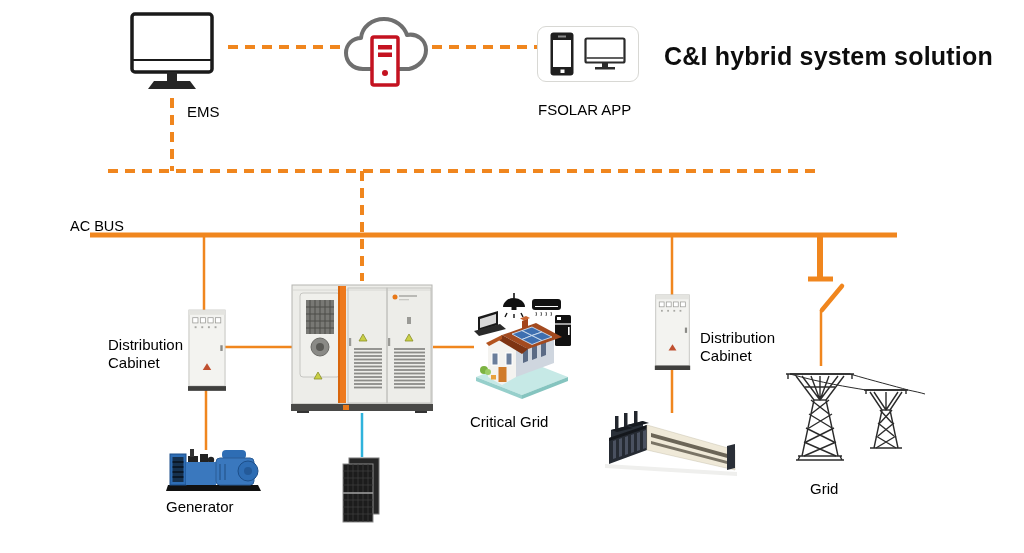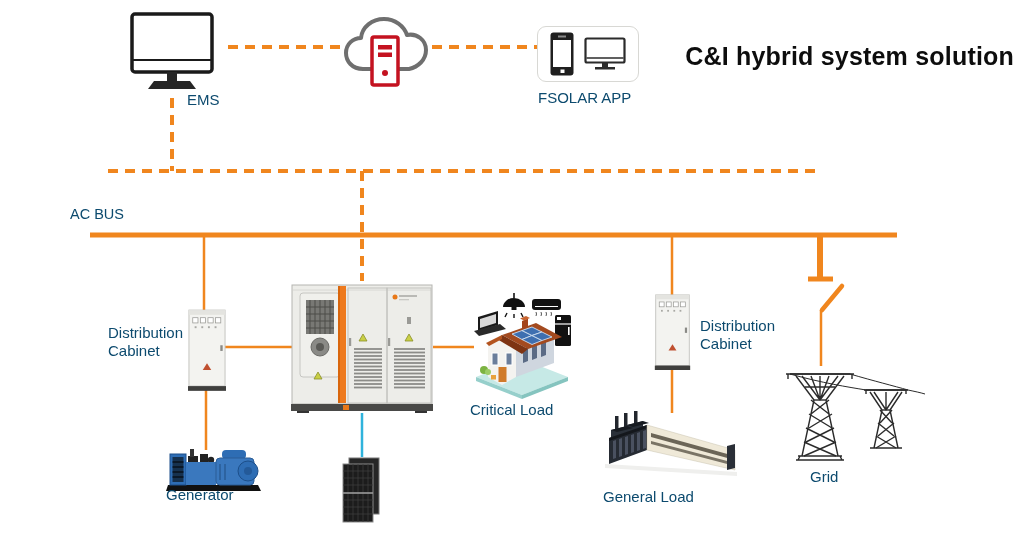--- a/index.html
+++ b/index.html
@@ -1,25 +1,25 @@
 <!DOCTYPE html>
 <html style="--accent-orange: #F0861E; --pv-line-blue: #2FB3DC; --server-red: #C41220; --cloud-gray: #6F6F6F; --label-dark: #1F1F1F;"><head>
 <meta charset="utf-8">
 <style>
   html,body{margin:0;padding:0;background:#fff;}
   #canvas{
     position:relative;width:1024px;height:553px;background:#ffffff;overflow:hidden;
     font-family:"Liberation Sans","DejaVu Sans",sans-serif;color:var(--label-dark,#1f1f1f);
   }
   .abs{position:absolute;}
-  .label{position:absolute;font-size:15px;line-height:1.22;color:#0c4a6e;}
+  .label{position:absolute;font-size:15px;line-height:1.22;color:#000000;margin-top:12px;}
   .label.center{text-align:left;}
   .title{
     position:absolute;left:664px;top:42px;width:350px;
-    font-size:25px;font-weight:bold;letter-spacing:.2px;color:#0d0d0d;text-align:right;
+    font-size:25px;font-weight:bold;letter-spacing:.2px;color:#0d0d0d;
   }
   .overlay{position:absolute;left:0;top:0;}
   .dash{stroke:var(--accent-orange,#F0861E);stroke-width:4;stroke-dasharray:10 7;fill:none;}
   .bus{stroke:var(--accent-orange,#F0861E);stroke-width:5;fill:none;}
   .wire{stroke:var(--accent-orange,#F0861E);stroke-width:2.5;fill:none;}
   .sw-main{stroke:var(--accent-orange,#F0861E);stroke-width:6;fill:none;}
   .sw-bar{stroke:var(--accent-orange,#F0861E);stroke-width:5;fill:none;}
   .sw-blade{stroke:var(--accent-orange,#F0861E);stroke-width:4.5;stroke-linecap:round;fill:none;}
   .pvwire{stroke:var(--pv-line-blue,#2FB3DC);stroke-width:2.5;fill:none;}
   .appbox{
@@ -220,21 +220,21 @@
       <polygon points="66,44.5 76,41 86,46 76,49.5"></polygon>
     </g>
 
     <polygon points="56,30 62,27.5 62,36 56,38.5" fill="#A3441C"></polygon>
     <polygon points="54,27.5 60,25 64,27 58,29.5" fill="#C86430"></polygon>
 
     <circle cx="18" cy="79" r="4" fill="#7CB342"></circle>
     <circle cx="22" cy="81" r="3" fill="#9CCC65"></circle>
     <rect x="25" y="84" width="5" height="4.5" fill="#E8A13C"></rect>
   </svg>
-  <div class="label center" style="left:470px;top:401px;width:110px">Critical Load</div>
+  <div class="label center" style="left:470px;top:401px;width:110px">Critical Grid</div>
 
   <svg class="abs" style="left:166px;top:444px" width="96" height="50" viewBox="0 0 96 50">
     <polygon points="2,41 92,41 95,47 0,47" fill="#111"></polygon>
     <rect x="56" y="6" width="24" height="9" rx="4" fill="#2E6DB4"></rect>
     <rect x="22" y="12" width="10" height="8" fill="#222"></rect>
     <rect x="34" y="10" width="8" height="10" fill="#222"></rect>
     <rect x="24" y="5" width="4" height="8" fill="#333"></rect>
     <circle cx="45" cy="16" r="3.2" fill="#222"></circle>
     <rect x="4" y="10" width="16" height="31" fill="#2E6DB4" stroke="#1d4f8a"></rect>
     <rect x="6.5" y="13" width="11" height="25" fill="#16314e"></rect>
@@ -311,21 +311,20 @@
       <polygon points="40,23 43,22 43,40 40,41"></polygon>
     </g>
     <polygon points="6,30 44,17 44,20 6,33" fill="#14171c"></polygon>
 
     <polygon points="44,17 132,42 132,62 44,42" fill="#EFE9D8" stroke="#c9c2ae" stroke-width="0.5"></polygon>
     <polygon points="48,25 128,47 128,51 48,29" fill="#6B6557"></polygon>
     <polygon points="48,33 128,54 128,57 48,36" fill="#7a7466"></polygon>
 
     <polygon points="124,38 132,36 132,60 124,62" fill="#2a2f37"></polygon>
   </svg>
-  <div class="label center" style="left:603px;top:488px;width:140px">General Load</div>
 
   <svg class="abs" style="left:762px;top:356px" width="164" height="112" viewBox="0 0 164 112">
     <g stroke="#2b2b2b" stroke-width="1.4" fill="none">
 
       <path d="M40 100 L52 44 M76 100 L64 44"></path>
       <path d="M34 104 H82 M38 100 L36 104 M78 100 L80 104 M36 100 H80"></path>
       <path d="M42 86 L74 100 M74 86 L42 100 M44 72 L72 86 M72 72 L44 86 M47 58 L70 72 M70 58 L47 72 M49 44 L67 58 M67 44 L49 58"></path>
       <path d="M52 44 H64"></path>
       <path d="M52 44 L34 20 M64 44 L82 20 M28 18 H88"></path>
       <path d="M58 44 L40 20 M58 44 L49 20 M58 44 L58 20 M58 44 L67 20 M58 44 L76 20 M43 31 H73"></path>

